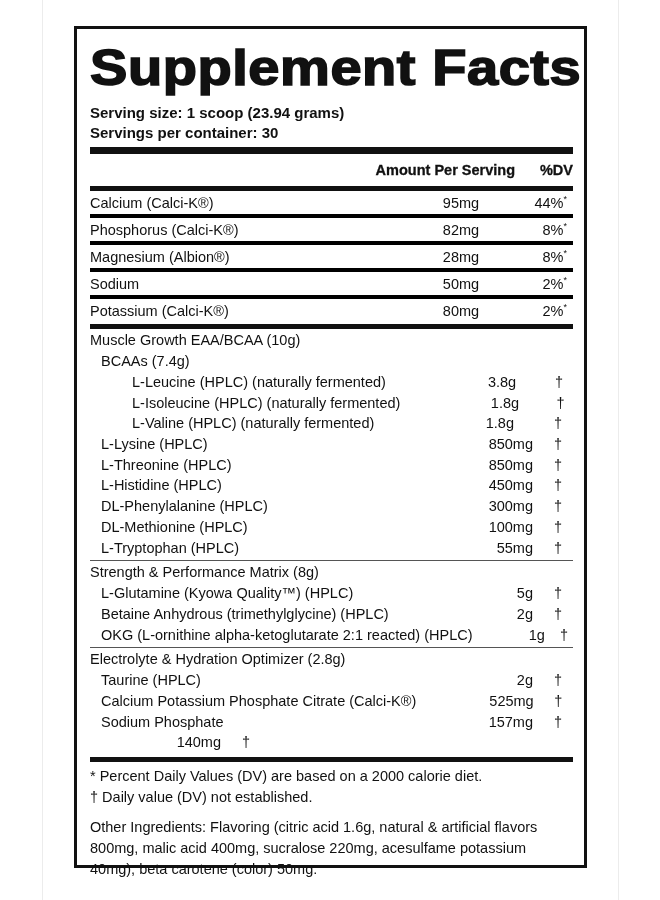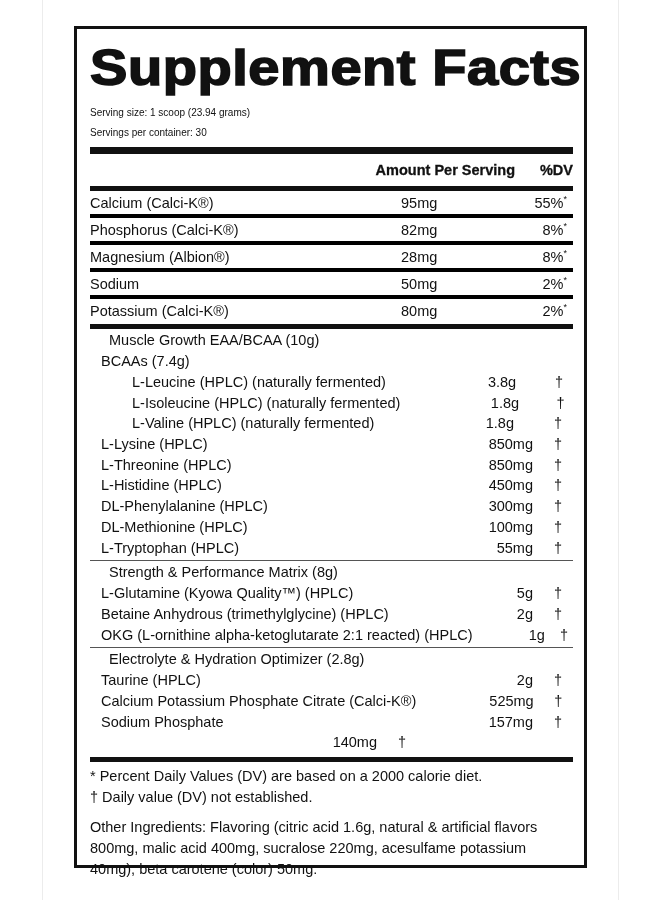--- a/index.html
+++ b/index.html
@@ -15,40 +15,40 @@
     border: 3px solid #111; box-sizing: content-box;
   }
   .inner { position: absolute; left: 13px; right: 11px; top: 0; }
   .title {
     font-family: "Liberation Sans", sans-serif; font-weight: 900;
     font-size: 50px; letter-spacing: 0.5px; line-height: 1;
     margin-top: 14px; height: 50px;
     transform: scaleX(1.12); transform-origin: left center;
     -webkit-text-stroke: 1.6px #111;
   }
-  .serving { font-size: 10px; line-height: 16px; margin-top: 4px; }
+  .serving { font-size: 15px; line-height: 16px; margin-top: 4px; font-weight: bold; }
   .bar-thick { height: 7px; background: #111; }
   .bar-med { height: 5px; background: #111; }
   .bar-thin { height: 1px; background: #555; }
   .colhead { display: flex; justify-content: flex-end; font-weight: 700; font-size: 14.5px; height: 32px; align-items: center; -webkit-text-stroke: 0.3px #111; }
   .colhead .amt { width: 200px; text-align: right; }
   .colhead .dv { width: 58px; text-align: right; }
   .row { display: flex; align-items: center; font-size: 14.5px; height: 23px; }
   .row .name { flex: 1; white-space: nowrap; }
-  .row .amt { width: 120px; text-align: left; }
+  .row .amt { width: 120px; text-align: center; }
   .row .dv { width: 52px; text-align: right; padding-right: 6px; box-sizing: border-box; }
   .row .dv sup, .star { font-size: 9px; vertical-align: top; position: relative; top: -1px; }
   .mineral { border-bottom: 4px solid #000000; }
   .mineral:last-of-type { border-bottom: none; }
   .irow { display: flex; align-items: center; font-size: 14.5px; height: 20.7px; }
   .irow .name { flex: 1; white-space: nowrap; }
   .irow .amt { width: 120px; text-align: right; }
   .irow .dag { width: 40px; text-align: center; padding-left: 10px; box-sizing: border-box; }
-  .sec-title { font-size: 14.5px; height: 22px; display: flex; align-items: center; margin-left: 19px; }
-  .ind1 { padding-left: 11px; justify-content: center; }
+  .sec-title { font-size: 14.5px; height: 22px; display: flex; align-items: center; }
+  .ind1 { padding-left: 11px; }
   .ind2 { padding-left: 42px; gap: 19px; }
   .footnote { font-size: 14.5px; line-height: 21px; }
   .other { font-size: 14.5px; line-height: 21px; margin-top: 9px; }
 </style>
 </head>
 <body>
 
 <div class="frame-line-left"></div>
 <div class="frame-line-right"></div>
 
@@ -61,21 +61,21 @@
     <div class="colhead">
       <span class="amt">Amount Per Serving</span>
       <span class="dv">%DV</span>
     </div>
     <div class="bar-med"></div>
 
     <div>
       <div class="row mineral">
         <span class="name">Calcium (Calci-K®)</span>
         <span class="amt">95mg</span>
-        <span class="dv"><span>55%</span><span class="star">*</span></span>
+        <span class="dv"><span>44%</span><span class="star">*</span></span>
       </div>
       <div class="row mineral">
         <span class="name">Phosphorus (Calci-K®)</span>
         <span class="amt">82mg</span>
         <span class="dv"><span>8%</span><span class="star">*</span></span>
       </div>
       <div class="row mineral">
         <span class="name">Magnesium (Albion®)</span>
         <span class="amt">28mg</span>
         <span class="dv"><span>8%</span><span class="star">*</span></span>

